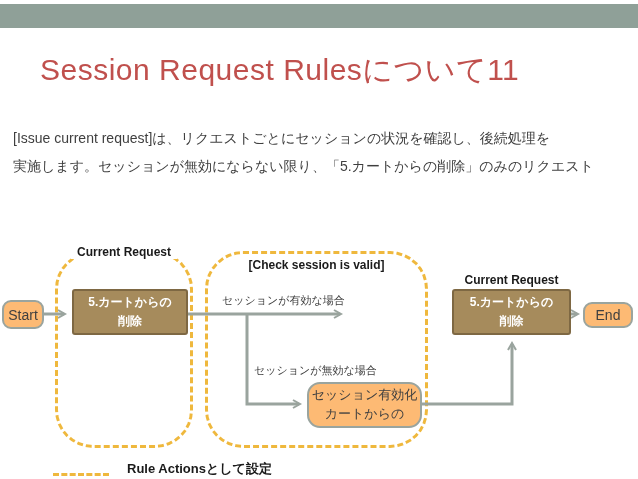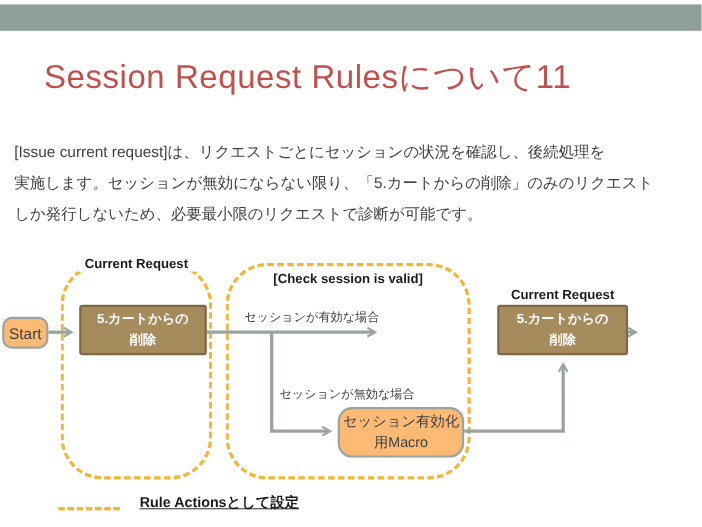--- a/index.html
+++ b/index.html
@@ -9,21 +9,21 @@
     font-family:"Liberation Sans","DejaVu Sans",sans-serif; color:#3F3F3F;
   }
   .top-bar { position:absolute; left:0; top:4px; width:638px; height:24px; background:#8FA098; }
   .title {
     position:absolute; left:40px; top:50px; font-size:30px; font-weight:400;
     color:#C0504D; letter-spacing:0.5px; white-space:nowrap;
   }
   .body-text { position:absolute; left:13px; top:124px; font-size:14px; line-height:28px; color:#3F3F3F; }
   .body-line { white-space:nowrap; }
 
-  .diagram { position:absolute; inset:0; }
+  .diagram { position:absolute; inset:0;margin-top:12px; }
   .dashed-group {
     position:absolute; border:3px dashed #EFB83D; border-radius:38px; z-index:1; background:transparent;
   }
   .group-1 { left:55px; top:239px; width:138px; height:197px; }
   .group-2 { left:205px; top:239px; width:223px; height:197px; }
   .group-label {
     position:absolute; z-index:3; font-size:12px; font-weight:bold; color:#1A1A1A;
     text-align:center; white-space:nowrap;
   }
   .group-label span { background:#ffffff; padding:0 6px; }
@@ -47,36 +47,35 @@
     color:#ffffff; font-size:12px; font-weight:bold; line-height:1.6;
   }
   .brown-1 { left:72px;  top:277px; width:116px; height:46px; }
   .brown-2 { left:452px; top:277px; width:119px; height:46px; }
   .prewrap { white-space:pre-line; }
 
   .edge-label { position:absolute; z-index:3; font-size:11px; color:#3F3F3F; white-space:nowrap; }
   .elabel-valid   { left:222px; top:281px; }
   .elabel-invalid { left:254px; top:351px; }
 
-  .legend { position:absolute; left:53px; top:448px; z-index:3; display:flex; align-items:center;text-decoration:underline; }
+  .legend { position:absolute; left:53px; top:448px; z-index:3; display:flex; align-items:center; }
   .legend-dash { width:56px; height:0; border-top:3px dashed #EFB83D; margin-top:10px; }
   .legend-label { margin-left:18px; font-size:13px; font-weight:bold; color:#1A1A1A; white-space:nowrap; }
 </style>
 </head>
 <body>
 
 <div class="slide">
   <div class="top-bar"></div>
 
   <h1 class="title">Session Request Rulesについて11</h1>
 
   <div class="body-text">
     <div class="body-line">[Issue current request]は、リクエストごとにセッションの状況を確認し、後続処理を</div>
     <div class="body-line">実施します。セッションが無効にならない限り、「5.カートからの削除」のみのリクエスト</div>
-    <div class="body-line">しか発行しないため、必要最小限のリクエストで診断が可能です。</div>
   </div>
 
   <div class="diagram">
 
     <div class="dashed-group group-1"></div>
     <div class="dashed-group group-2"></div>
 
     <svg class="connectors" width="638" height="479" viewBox="0 0 638 479">
       <defs>
         <marker id="arrow" markerWidth="11" markerHeight="11" refX="7" refY="5" orient="auto" markerUnits="userSpaceOnUse">
@@ -99,23 +98,24 @@
       <span>[Check session is valid]</span>
     </div>
     <div class="group-label glabel-3">
       <span>Current Request</span>
     </div>
 
     <div class="node rounded node-start">Start</div>
     <div class="node node-brown brown-1 prewrap">5.カートからの
 削除</div>
     <div class="node node-macro prewrap">セッション有効化
-用Macro</div>
+カートからの</div>
     <div class="node node-brown brown-2 prewrap">5.カートからの
 削除</div>
+    <div class="node rounded node-end">End</div>
 
     <div class="edge-label elabel-invalid">セッションが無効な場合</div>
     <div class="edge-label elabel-valid">セッションが有効な場合</div>
 
     <div class="legend">
       <div class="legend-dash"></div>
       <div class="legend-label">Rule Actionsとして設定</div>
     </div>
 
   </div>

